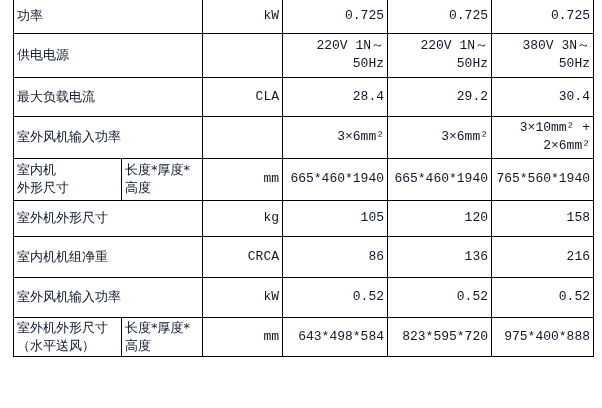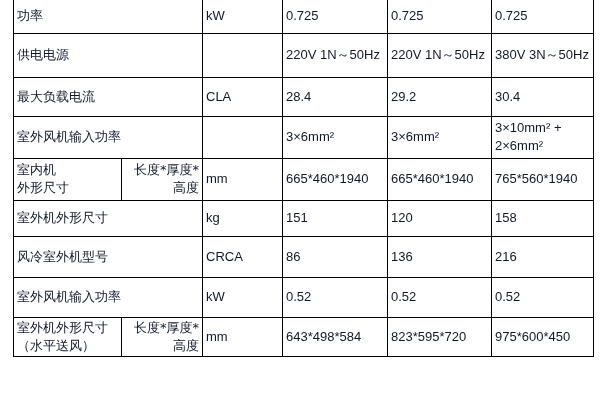--- a/index.html
+++ b/index.html
@@ -34,25 +34,25 @@
     box-sizing: border-box;
   }
   table.spec tr:first-child td {
     border-top: none;
   }
   td.label-cell {
     text-align: left;
     padding-left: 6px;
   }
   td.sub-cell {
-    text-align: right;
+    text-align: left;
   }
   td.unit-cell, td.value-cell {
-    text-align: left;
-    font-family: Liberation Sans, sans-serif;
+    text-align: right;
+    font-family: Liberation Mono, monospace;
     font-size: 12px;
   }
 </style>
 </head>
 <body>
 
 <div class="table-wrap">
   <table class="spec">
     <colgroup>
       <col style="width:108px">
@@ -98,43 +98,43 @@
           <td class="sub-cell">长度*厚度*
 高度</td>
           <td class="unit-cell">mm</td>
           <td class="value-cell">665*460*1940</td>
           <td class="value-cell">665*460*1940</td>
           <td class="value-cell">765*560*1940</td>
         </tr>
         <tr style="height: 36px;">
           <td class="label-cell" colspan="2">室外机外形尺寸</td>
           <td class="unit-cell">kg</td>
-          <td class="value-cell">151</td>
+          <td class="value-cell">105</td>
           <td class="value-cell">120</td>
           <td class="value-cell">158</td>
         </tr>
         <tr style="height: 41px;">
-          <td class="label-cell" colspan="2">风冷室外机型号</td>
+          <td class="label-cell" colspan="2">室内机机组净重</td>
           <td class="unit-cell">CRCA</td>
           <td class="value-cell">86</td>
           <td class="value-cell">136</td>
           <td class="value-cell">216</td>
         </tr>
         <tr style="height: 40px;">
           <td class="label-cell" colspan="2">室外风机输入功率</td>
           <td class="unit-cell">kW</td>
           <td class="value-cell">0.52</td>
           <td class="value-cell">0.52</td>
           <td class="value-cell">0.52</td>
         </tr>
         <tr style="height: 39px;">
           <td class="label-cell">室外机外形尺寸
 （水平送风）</td>
           <td class="sub-cell">长度*厚度*
 高度</td>
           <td class="unit-cell">mm</td>
           <td class="value-cell">643*498*584</td>
           <td class="value-cell">823*595*720</td>
-          <td class="value-cell">975*600*450</td>
+          <td class="value-cell">975*400*888</td>
         </tr>
       </tbody>
   </table>
 </div>
 
 </body></html>

